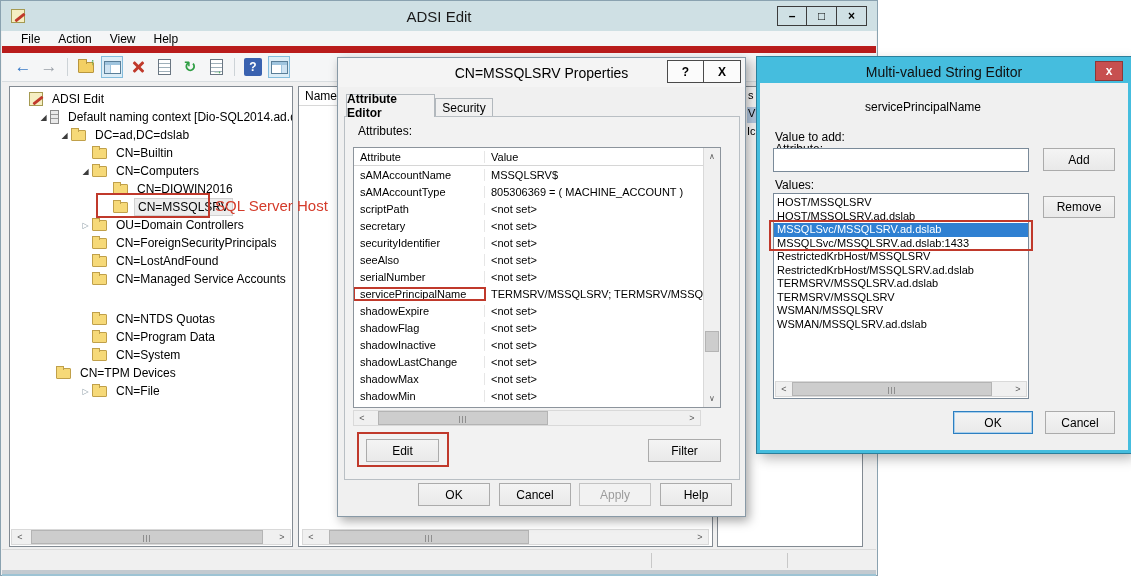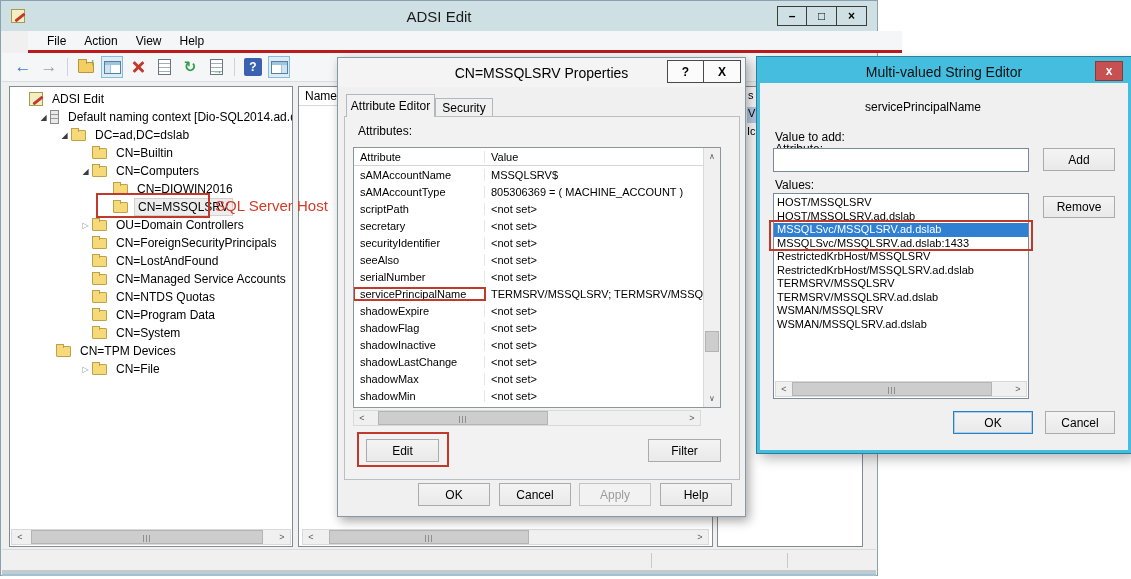--- a/index.html
+++ b/index.html
@@ -10,22 +10,22 @@
 
   
   .main-window { left:0; top:0; width:878px; height:576px; background:#f0f0f0;
                  border:1px solid #8fa8b4; border:1px solid #8aa2b0; }
   .titlebar { left:0; top:0; width:876px; height:30px; background:#cfe0e4; display:flex; align-items:center; }
   .title-text { position:absolute; left:0; right:0; text-align:center; font-size:15px; color:#1a1a1a; }
   .win-controls { position:absolute; right:10px; top:5px; display:flex; }
   .wc-btn { width:30px; height:20px; border:1px solid #3c3c3c; border-left:none; display:flex; align-items:center; justify-content:center;
             font-weight:bold; font-size:12px; background:transparent; }
   .wc-btn:first-child { border-left:1px solid #3c3c3c; }
-  .menubar { left:1px; top:30px; width:874px; height:22px; background:#f5f6f7; border-bottom:3px solid #b91c1c;
-             display:flex; align-items:center; padding-left:10px;margin-left:26px; }
+  .menubar { left:1px; top:30px; width:874px; height:22px; background:#f5f6f7; border-bottom:7px solid #b91c1c;
+             display:flex; align-items:center; padding-left:10px; }
   .menu-item { padding:3px 9px; }
   .toolbar { left:1px; top:52px; width:874px; height:29px; background:#f5f6f7; border-bottom:1px solid #d8dde0;
              display:flex; align-items:center; padding-left:10px; gap:4px; }
   .tb-ico { width:22px; height:22px; display:flex; align-items:center; justify-content:center; position:relative; }
   .tb-sep { width:1px; height:18px; background:#cdd3d7; margin:0 3px; }
   .tb-active { background:#dcedf7; border:1px solid #84bcdc; }
   .arrow-back { color:#3a7bc8; font-size:17px; font-weight:bold; }
   .arrow-fwd { color:#9aa0a8; font-size:17px; font-weight:bold; }
   .cssfolder { width:16px; height:11px; background:#f3cf63; border:1px solid #b8963e; border-radius:1px; position:relative; }
   .cssfolder::before { content:''; position:absolute; top:-4px; left:-1px; width:7px; height:4px;
@@ -238,21 +238,21 @@
         <div class="tree-row" style="padding-left: 69px;">
           <span class="tw none"></span>
           <span class="ticon folder"></span>
           <span class="tlabel">CN=LostAndFound</span>
         </div>
         <div class="tree-row" style="padding-left: 69px;">
           <span class="tw none"></span>
           <span class="ticon folder"></span>
           <span class="tlabel">CN=Managed Service Accounts</span>
         </div>
-        <div class="tree-row" style="padding-left: 69px;">
+        <div class="tree-row" style="padding-left: 69px; margin-top: 22px;">
           <span class="tw none"></span>
           <span class="ticon folder"></span>
           <span class="tlabel">CN=NTDS Quotas</span>
         </div>
         <div class="tree-row" style="padding-left: 69px;">
           <span class="tw none"></span>
           <span class="ticon folder"></span>
           <span class="tlabel">CN=Program Data</span>
         </div>
         <div class="tree-row" style="padding-left: 69px;">
@@ -309,21 +309,21 @@
 <div class="a annotation-text" style="left:215px; top:197px;">SQL Server Host</div>
 
 <div class="a props-dialog">
   <div class="a pd-titlebar">
     <div class="pd-title">CN=MSSQLSRV Properties</div>
     <div class="pd-controls">
       <div class="pd-btn">?</div>
       <div class="pd-btn">X</div>
     </div>
   </div>
-  <div class="a tab active" style="left:8px; top:36px; width:89px; height:23px;">Attribute Editor</div>
+  <div class="a tab active" style="left:8px; top:36px; width:89px; height:23px;font-weight:bold;">Attribute Editor</div>
   <div class="a tab" style="left:97px; top:40px; width:58px; height:19px;">Security</div>
   <div class="a tab-frame"></div>
   <div class="a" style="left:20px; top:66px;">Attributes:</div>
 
   <div class="a attr-table">
     <div class="thead" style="width:351px;">
       <div class="acell">Attribute</div>
       <div class="vcell">Value</div>
     </div>
     <div style="width:351px;">
@@ -424,22 +424,22 @@
 
   <div class="a mv-label" style="left:15px; top:118px;text-align:center;">Values:</div>
   <div class="a listbox">
     <div style="padding-top:2px;">
         <div class="vitem">HOST/MSSQLSRV</div>
         <div class="vitem">HOST/MSSQLSRV.ad.dslab</div>
         <div class="vitem sel">MSSQLSvc/MSSQLSRV.ad.dslab</div>
         <div class="vitem">MSSQLSvc/MSSQLSRV.ad.dslab:1433</div>
         <div class="vitem">RestrictedKrbHost/MSSQLSRV</div>
         <div class="vitem">RestrictedKrbHost/MSSQLSRV.ad.dslab</div>
+        <div class="vitem">TERMSRV/MSSQLSRV.ad.dslab</div>
         <div class="vitem">TERMSRV/MSSQLSRV</div>
-        <div class="vitem">TERMSRV/MSSQLSRV.ad.dslab</div>
         <div class="vitem">WSMAN/MSSQLSRV</div>
         <div class="vitem">WSMAN/MSSQLSRV.ad.dslab</div>
       </div>
     <div class="hscroll" style="left:1px; right:1px; bottom:1px;">
       <div class="sb-arrow">&lt;</div>
       <div class="sb-track">
         <div class="sb-thumb" style="left:0; width:200px;">|||</div>
       </div>
       <div class="sb-arrow">&gt;</div>
     </div>

